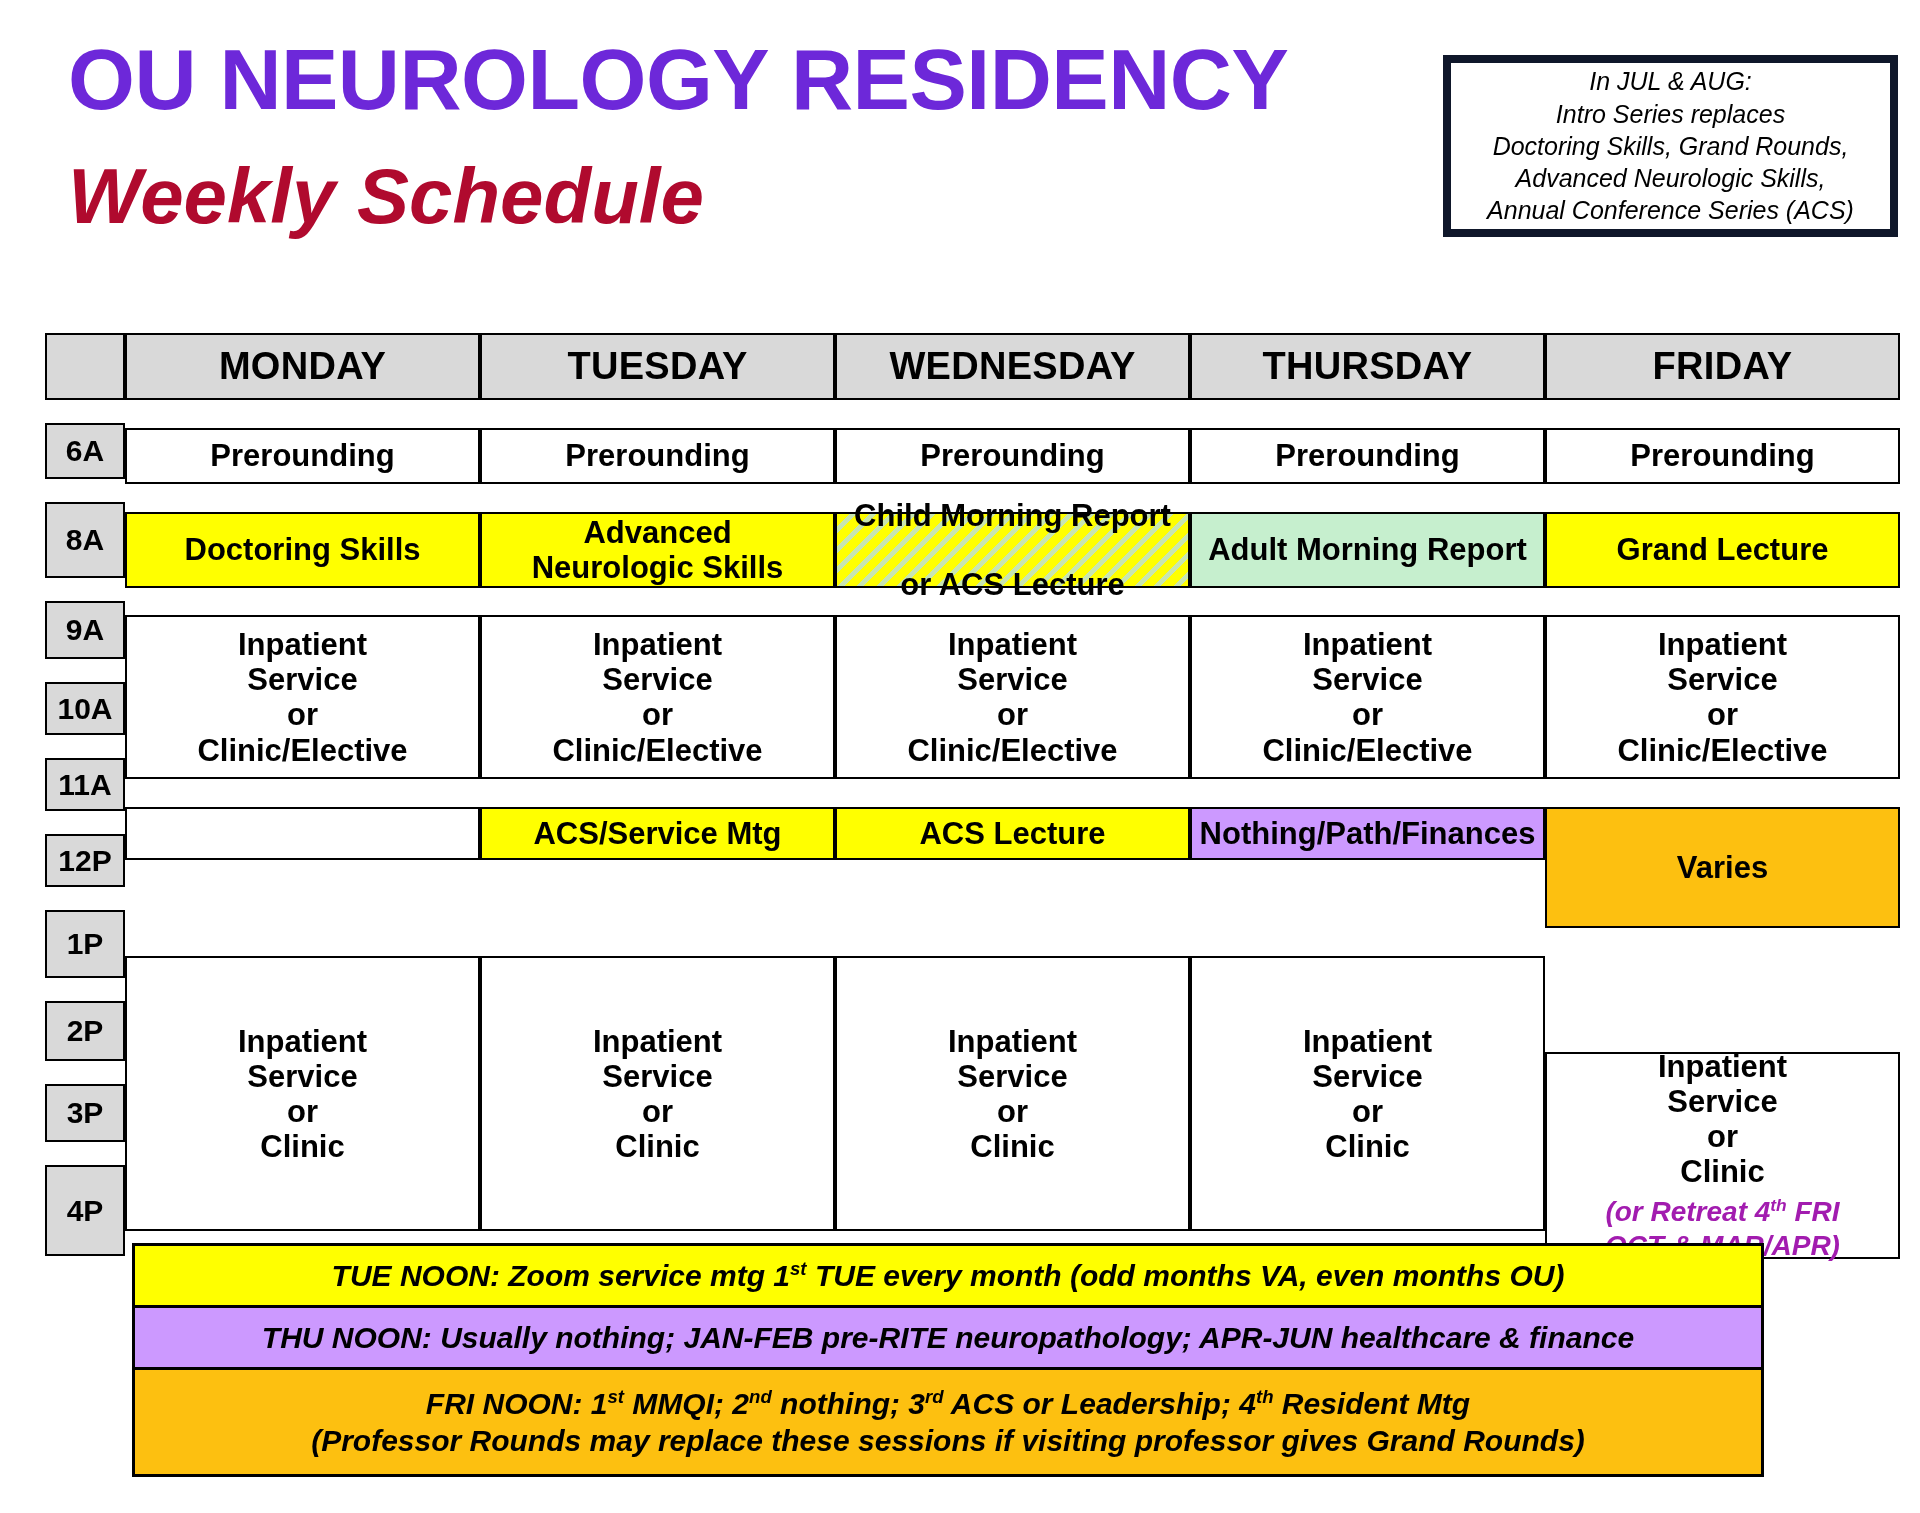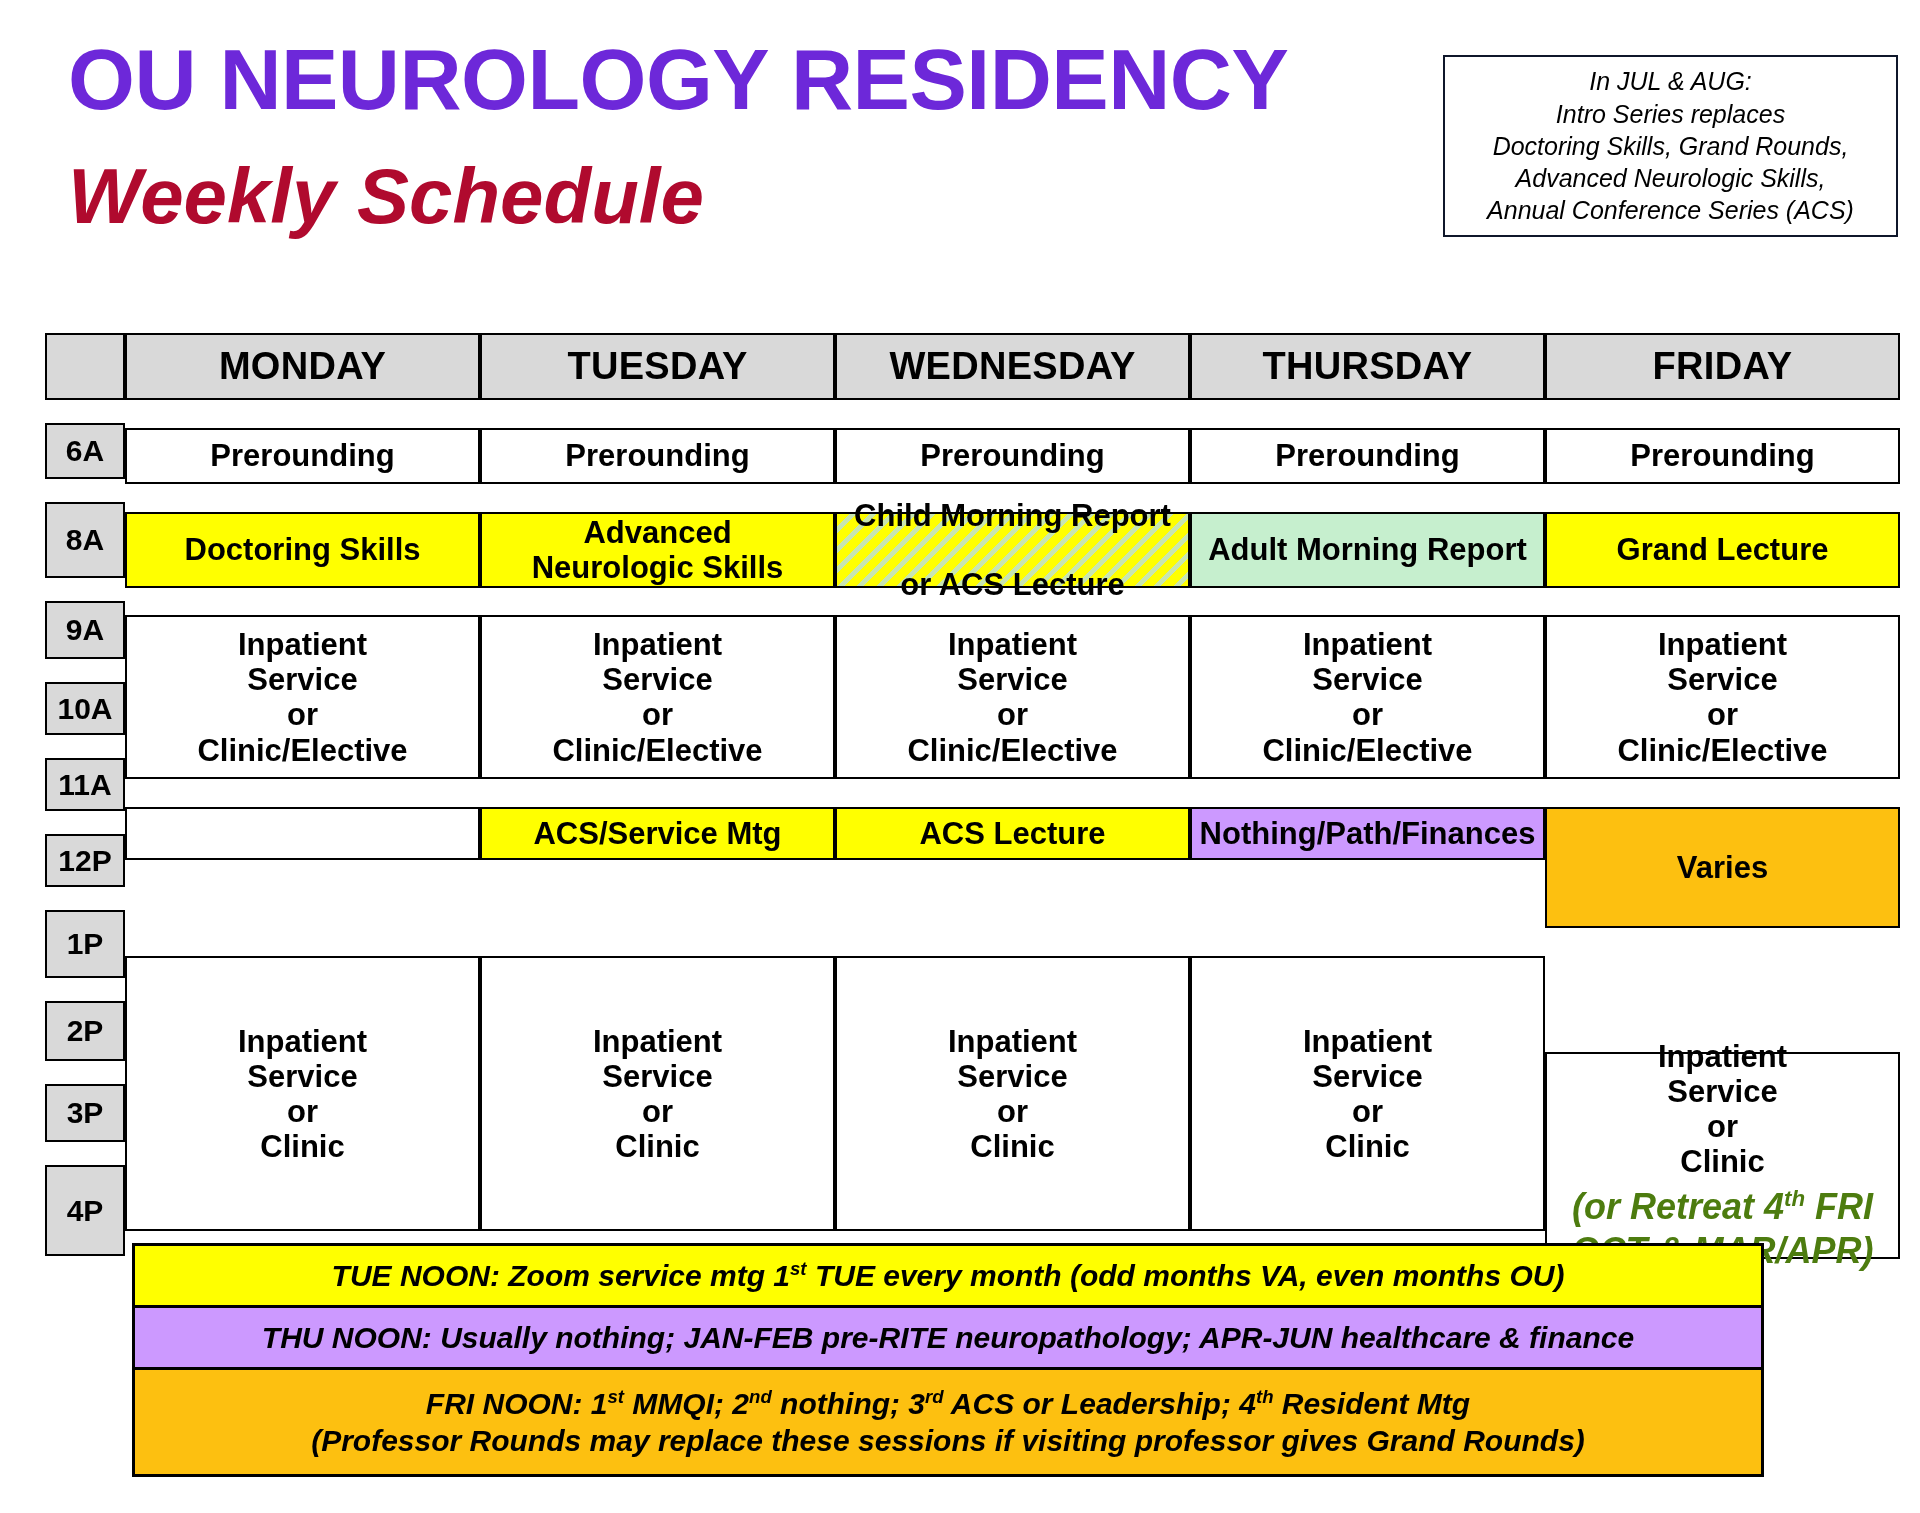--- a/index.html
+++ b/index.html
@@ -17,21 +17,21 @@
   .title-main {
     font-size: 86px; font-weight: bold; color: #6d28d9;
     letter-spacing: -0.5px; line-height: 1.0; white-space: nowrap;
   }
   .title-sub {
     font-size: 78px; font-weight: bold; font-style: italic; color: #b00a2e;
     line-height: 1.05; margin-top: 34px; white-space: nowrap;
   }
   .note-box {
     position: absolute; left: 1443px; top: 55px; width: 455px; height: 182px;
-    border: 2px solid #0f172a; background: #ffffff;
+    border: 8px solid #0f172a; background: #ffffff;
     display: flex; flex-direction: column; align-items: center; justify-content: center;
     padding: 4px 6px;
   }
   .note-line {
     font-size: 25px; font-style: italic; color: #000000;
     line-height: 1.29; text-align: center; white-space: nowrap;
   }
 
   
   .sched { position: absolute; left: 45px; top: 333px; width: 1855px; }
@@ -61,22 +61,22 @@
   .c-purple { background: #cc99ff; }
   .c-orange { background: #fdc010; }
   .c-stripe {
     background:
       repeating-linear-gradient(135deg,
         #ffff00 0px, #ffff00 9px,
         #c8e6b0 9px, #c8e6b0 14px);
     gap: 34px;
   }
   .red-note {
-    color: #4d7c0f; font-style: italic; font-weight: bold;
-    font-size: 36px; line-height: 1.2; margin-top: 6px;
+    color: #a21caf; font-style: italic; font-weight: bold;
+    font-size: 28px; line-height: 1.2; margin-top: 6px;
   }
   sup { font-size: 0.62em; vertical-align: super; }
 
   
   .footer { position: absolute; left: 132px; top: 1243px; width: 1632px; }
   .fband {
     border: 3px solid #000000; border-bottom-width: 0;
     display: flex; flex-direction: column;
     align-items: center; justify-content: center;
     font-size: 30px; font-weight: bold; font-style: italic;

